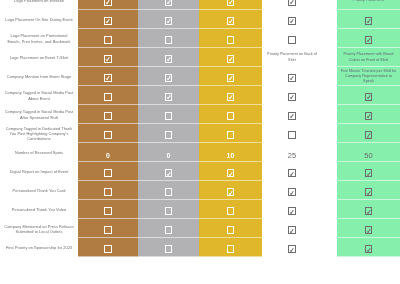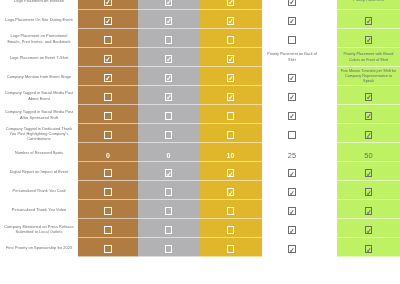--- a/index.html
+++ b/index.html
@@ -27,21 +27,21 @@
     color:#6b6b6b;font-size:3.9px;line-height:1.32;
     text-align:center;padding:2px 4px;background:#fff;
     letter-spacing:.05px;
   }
   .cell{position:relative;}
   .t1{background:#b07c42;}
   .t2{background:#b2b2b4;}
   .t3{background:#e0b72a;}
   .t4{background:#ffffff;}
   .gap{background:#ffffff;}
-  .t5{background:#bef264;}
+  .t5{background:#86efac;}
 
   
   .t1:after,.t2:after,.t3:after,.t5:after{
     content:"";position:absolute;left:0;right:0;bottom:0;height:1px;
     background:rgba(255,255,255,.55);
   }
   .t4:after{
     content:"";position:absolute;left:0;right:0;bottom:0;height:1px;
     background:rgba(255,255,255,0);
   }

